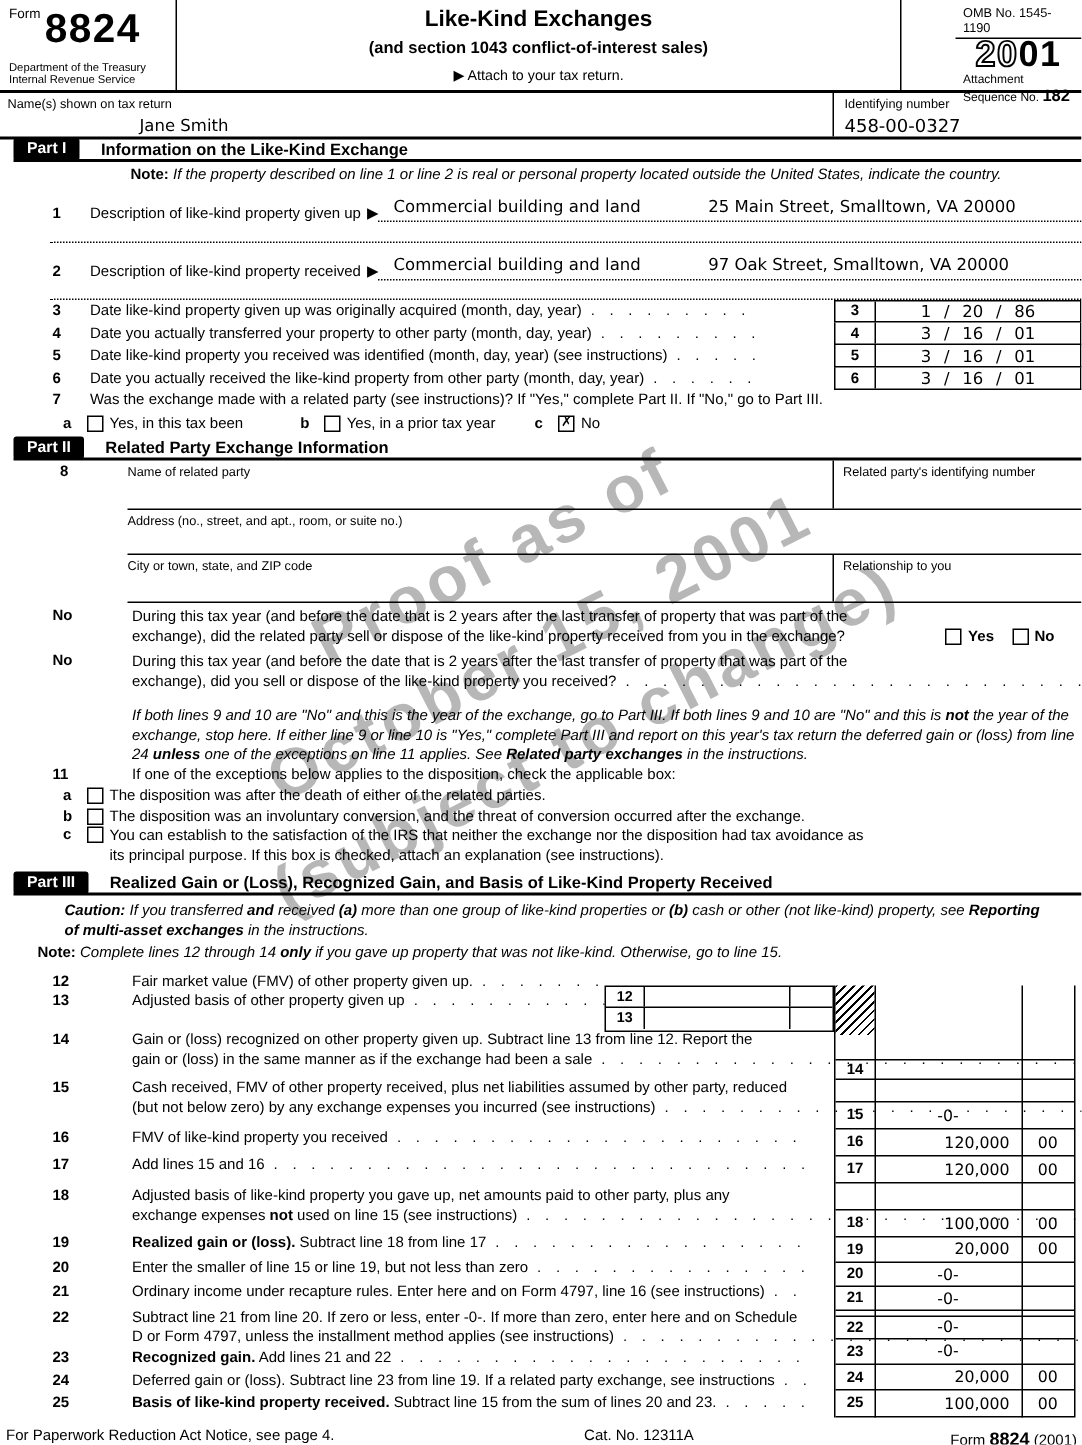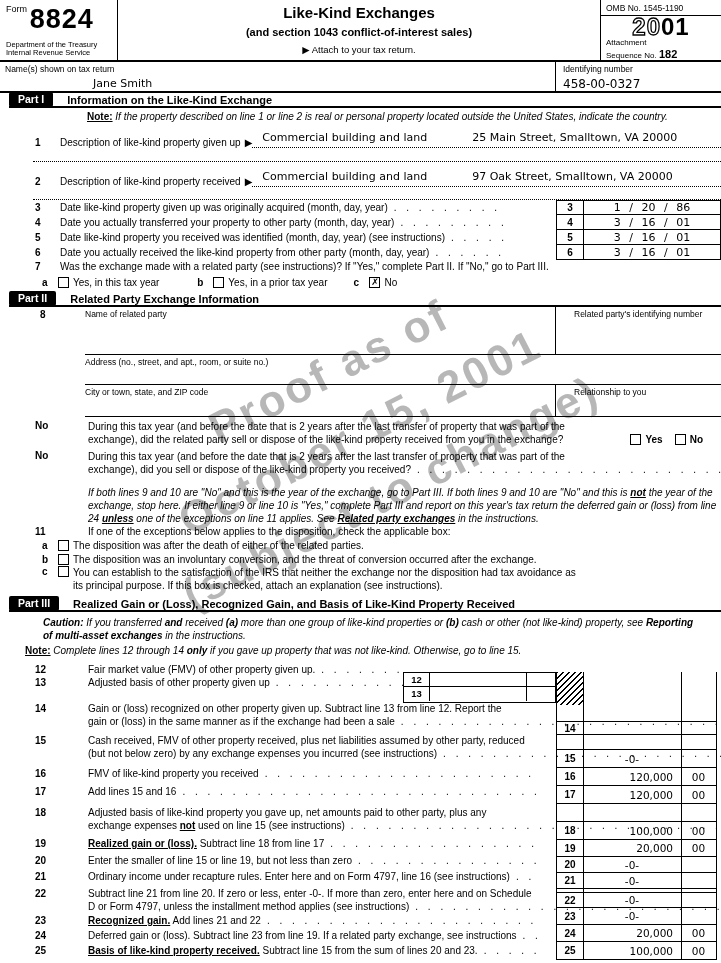--- a/index.html
+++ b/index.html
@@ -6,35 +6,35 @@
   html,body { background:#fff; }
   body { width:721px; height:963px; position:relative; overflow:hidden;
          font-family:"Liberation Sans", sans-serif; font-size:10px; color:#000; }
   .page { position:relative; width:721px; height:963px; z-index:1; }
 
   
   .watermark { position:absolute; left:30px; top:330px; width:660px; z-index:0;
     transform:rotate(-27deg); text-align:center; color:#a6a6a6; opacity:.8;
     font-weight:bold; font-size:44px; letter-spacing:3px; line-height:1.55; }
 
-  .b { font-weight:bold;text-decoration:underline; } .it { font-style:italic; } .bit { font-style:italic; font-weight:bold; }
+  .b { font-weight:bold; } .it { font-style:italic; } .bit { font-style:italic; font-weight:bold; }
   .fill { font-family:"DejaVu Sans", sans-serif; font-size:11px; }
 
   
   .hdr { display:flex; height:62px; border-bottom:2.5px solid #000; }
   .hdr-left { width:118px; border-right:1.4px solid #000; padding:4px 4px 2px 6px;
     display:flex; flex-direction:column; justify-content:space-between; }
   .formword { font-size:9px; vertical-align:top; }
   .formno { font-size:27px; font-weight:bold; letter-spacing:1px; }
   .dept { font-size:7.5px; line-height:1.15; }
   .hdr-center { flex:1; text-align:center; padding-top:4px; }
   .title { font-size:15px; font-weight:bold; }
   .subtitle { font-size:11px; font-weight:bold; margin-top:5px; }
   .attach { font-size:9.5px; margin-top:6px; }
-  .hdr-right { width:121px; border-left:1.4px solid #000; }
+  .hdr-right { width:121px; border-left:1.4px solid #000;padding-left:36px; }
   .omb { font-size:8.5px; padding:3px 2px 2px 5px; border-bottom:1.2px solid #000; }
   .year { font-size:24px; font-weight:bold; text-align:center; line-height:22px; letter-spacing:1px; }
   .year-outline { color:#fff; -webkit-text-stroke:1.3px #000; }
   .attach-seq { font-size:8px; padding-left:5px; line-height:1.25; }
   .seqno { font-weight:bold; font-size:11px; }
 
   
   .namerow { display:flex; height:31px; border-bottom:2.5px solid #000; }
   .namecell { flex:1; padding:2px 0 0 5px; font-size:8.5px; }
   .nameval { margin-left:88px; margin-top:3px; }
@@ -77,23 +77,23 @@
         font-size:9px; line-height:9px; text-align:center; vertical-align:-2px;
         font-family:"DejaVu Sans", sans-serif; margin:0 4px; flex:none; }
   .abc { margin-left:42px; height:15px; display:flex; align-items:center; }
   .letter { font-weight:bold; width:12px; flex:none; }
   .gapA { width:38px; } .gapB { width:26px; }
 
   
   .blk8 { margin-left:85px; position:relative; }
   .no8 { position:absolute; left:-45px; top:2px; font-weight:bold; }
   .r8 { border-bottom:1.4px solid #000; display:flex; }
-  .r8a { height:48px;justify-content:space-between; } .r8b { height:30px; } .r8c { height:32px; }
+  .r8a { height:33px;justify-content:space-between; } .r8b { height:30px; } .r8c { height:32px; }
   .lbl { font-size:8.5px; padding-top:2px; }
-  .rcell { width:166px; flex:none; border-left:1.4px solid #000; padding-left:18px; }
+  .rcell { width:166px; flex:none; border-left:1.4px solid #000; padding-left:6px; }
   .flexfill { flex:1; }
 
   .qline { margin-left:35px; display:flex; }
   .qtext { flex:1; line-height:13px; }
   .qrow2 { display:flex; align-items:center; }
   .cbg { display:flex; align-items:center; flex:none; padding-right:18px; }
   .cbg .yl { font-weight:bold; margin-right:8px; } .cbg .nl { font-weight:bold; }
   .q9 { margin-top:3px; height:30px; } .q10 { height:32px; }
   .para { margin-left:88px; margin-top:4px; width:630px; line-height:13px; height:40px; }
   .l11 { height:13px; }
@@ -274,21 +274,21 @@
     </span>
   </div>
 
   <div class="line" style="height:14px;margin-top:1px">
     <span class="n1">7</span>
     <span>Was the exchange made with a related party (see instructions)? If "Yes," complete Part II. If "No," go to Part III.</span>
   </div>
   <div class="abc">
     <span class="letter">a</span>
     <span class="cb"></span>
-    <span>Yes, in this tax year</span>
+    <span>Yes, in this tax been</span>
     <span class="gapA"></span>
     <span class="letter">b</span>
     <span class="cb"></span>
     <span>Yes, in a prior tax year</span>
     <span class="gapB"></span>
     <span class="letter">c</span>
     <span class="cb">✗</span>
     <span>No</span>
   </div>
 

